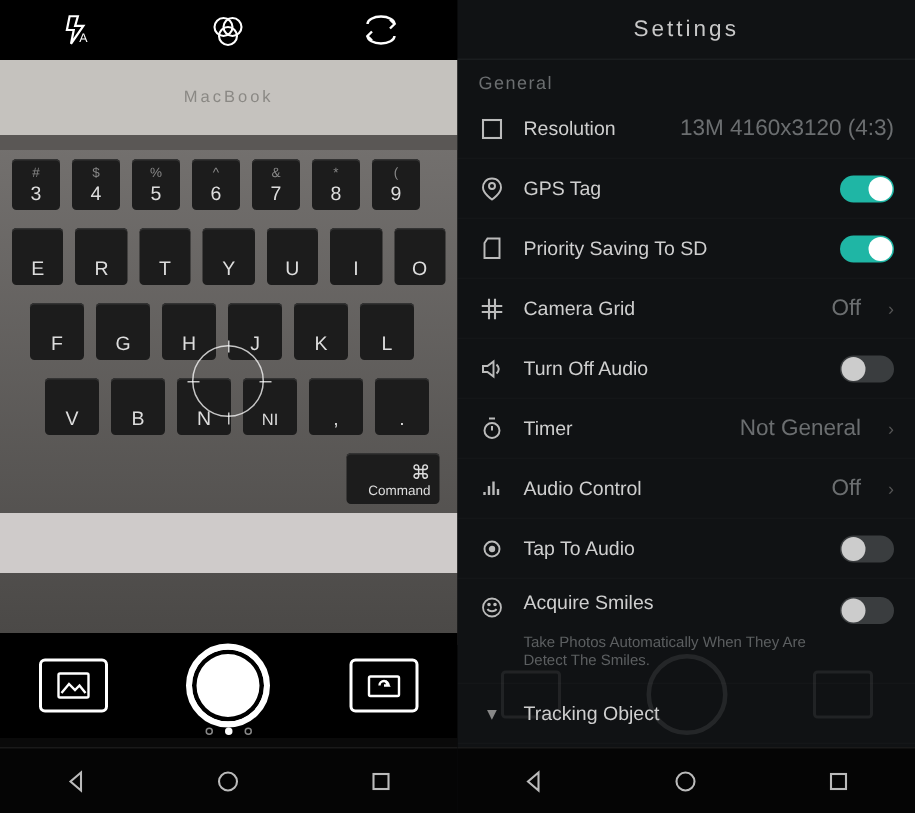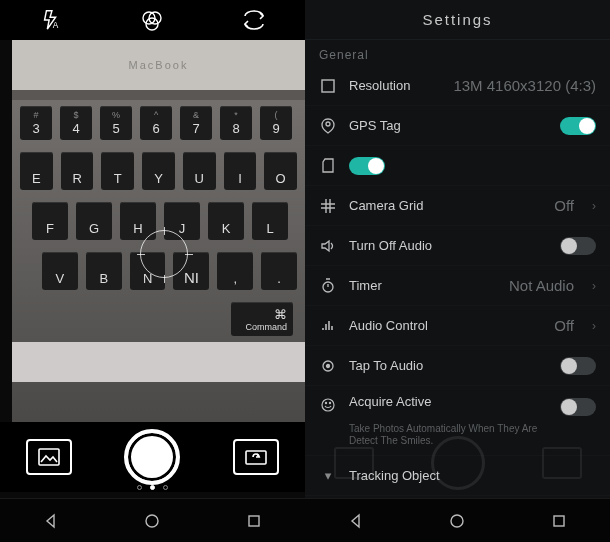--- a/index.html
+++ b/index.html
@@ -4,21 +4,21 @@
 <style>
 *{margin:0;padding:0;box-sizing:border-box;font-family:Arial,sans-serif}
 body{width:610px;height:542px;background:#000;display:flex;overflow:hidden}
 .pane{height:542px;position:relative}
 .left{width:305px;background:#0a0a0a}
 .right{width:305px;background:#101214}
 
 .topbar{height:40px;display:flex;align-items:center;justify-content:space-around;background:#000}
 .topbar .ic{width:26px;height:26px;display:flex;align-items:center;justify-content:center;color:#fff}
 
-.viewfinder{position:absolute;top:40px;left:12px;right:0;height:390px;background:linear-gradient(180deg,#7a7775,#4a4846);overflow:hidden}
+.viewfinder{position:absolute;top:40px;left:0;right:0;height:390px;background:linear-gradient(180deg,#7a7775,#4a4846);overflow:hidden}
 .vf-top{height:50px;background:#c5c2be;display:flex;justify-content:center;align-items:center;color:#8a8884;font-size:11px;letter-spacing:2px}
 .kbrow{display:flex;gap:8px;padding:6px 8px}
 .key{background:#1c1c1c;color:#ddd;border-radius:3px;display:flex;flex-direction:column;justify-content:flex-end;align-items:center;padding:4px;font-size:13px;box-shadow:0 1px 0 #333 inset}
 .key.sm{width:32px;height:34px}
 .key.md{width:36px;height:38px}
 .key.wide{width:62px;height:34px;font-size:9px;align-items:flex-end;padding-right:6px}
 .key .sup{font-size:9px;color:#888;margin-bottom:1px}
 .gap{background:#5a5755;height:10px}
 .focus-ring{position:absolute;top:190px;left:128px;width:48px;height:48px;border:1px solid rgba(255,255,255,0.75);border-radius:50%}
 .focus-ring::before,.focus-ring::after{content:"";position:absolute;background:rgba(255,255,255,0.75)}
@@ -105,21 +105,21 @@
         <div class="key md">G</div>
         <div class="key md">H</div>
         <div class="key md">J</div>
         <div class="key md">K</div>
         <div class="key md">L</div>
     </div>
     <div class="kbrow" style="padding-left:30px">
       <div class="key md">V</div>
         <div class="key md">B</div>
         <div class="key md">N</div>
-        <div class="key md" style="font-size:15px">NI</div>
+        <div class="key md" style="font-size:11px">NI</div>
         <div class="key md">,</div>
         <div class="key md">.</div>
     </div>
     <div class="kbrow" style="justify-content:flex-end;padding-right:12px">
       <div class="key wide"><span style="font-size:13px">⌘</span>Command</div>
     </div>
     <div style="height:40px;background:#cfcbca"></div>
     <div class="focus-ring">
         <span class="hz"></span>
       </div>
@@ -193,20 +193,21 @@
         <div class="knob"></div>
       </div>
   </div>
 
   <div class="row">
     <div class="ric">
         <svg width="12" height="15" viewBox="0 0 12 15" fill="none" stroke="#bbb" stroke-width="1.3">
           <path d="M3 1 L11 1 L11 14 L1 14 L1 4 Z"></path>
         </svg>
       </div>
+    <div class="lbl">Priority Saving To SD</div>
     <div class="toggle on">
         <div class="knob"></div>
       </div>
   </div>
 
 
   <div class="row">
     <div class="ric">
         <svg width="14" height="14" viewBox="0 0 14 14" stroke="#bbb" stroke-width="1.4">
           <path d="M5 0 V14 M9 0 V14 M0 5 H14 M0 9 H14"></path>
@@ -231,21 +232,21 @@
   </div>
 
   <div class="row">
     <div class="ric">
         <svg width="14" height="15" viewBox="0 0 14 15" fill="none" stroke="#bbb" stroke-width="1.3">
           <circle cx="7" cy="9" r="5"></circle>
           <path d="M7 9 L7 6 M5 1 L9 1"></path>
         </svg>
       </div>
     <div class="lbl">Timer</div>
-    <div class="val">Not Audio</div>
+    <div class="val">Not General</div>
     <div class="chev">›</div>
   </div>
 
   <div class="row">
     <div class="ric">
         <svg width="14" height="12" viewBox="0 0 14 12" stroke="#bbb" stroke-width="1.6">
           <path d="M2 8 V10 M5 4 V10 M8 1 V10 M11 6 V10"></path>
         </svg>
       </div>
     <div class="lbl">Audio Control</div>
@@ -269,21 +270,21 @@
   <div class="row" style="align-items:flex-start;padding-top:8px;padding-bottom:8px">
     <div class="ric" style="margin-top:2px">
         <svg width="14" height="14" viewBox="0 0 14 14" fill="none" stroke="#bbb" stroke-width="1.2">
           <circle cx="7" cy="7" r="6"></circle>
           <path d="M4 8 C5 10 9 10 10 8"></path>
           <circle cx="5" cy="5" r="0.6" fill="#bbb"></circle>
           <circle cx="9" cy="5" r="0.6" fill="#bbb"></circle>
         </svg>
       </div>
     <div class="lbl">
-      <div>Acquire Active</div>
+      <div>Acquire Smiles</div>
       <div class="sub">Take Photos Automatically When They Are Detect The Smiles.</div>
     </div>
     <div class="toggle off" style="margin-top:4px">
         <div class="knob"></div>
       </div>
   </div>
 
   <div class="row">
     <div class="ric" style="color:#888">▾</div>
     <div class="lbl">Tracking Object</div>

